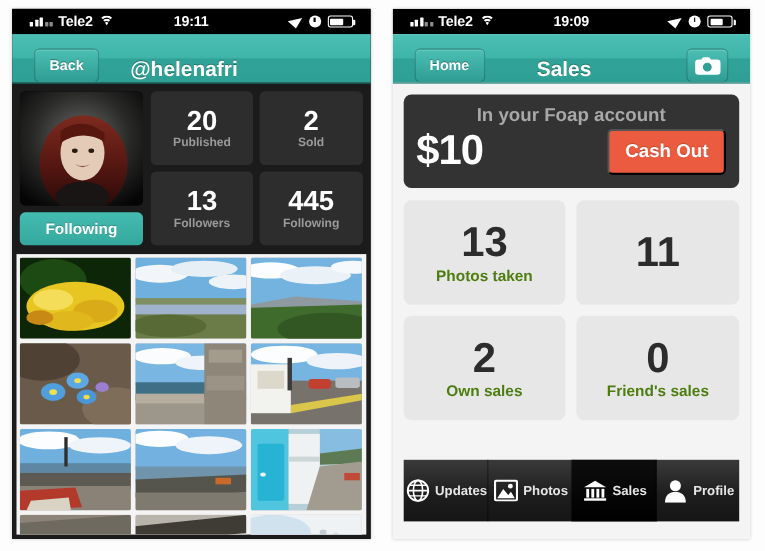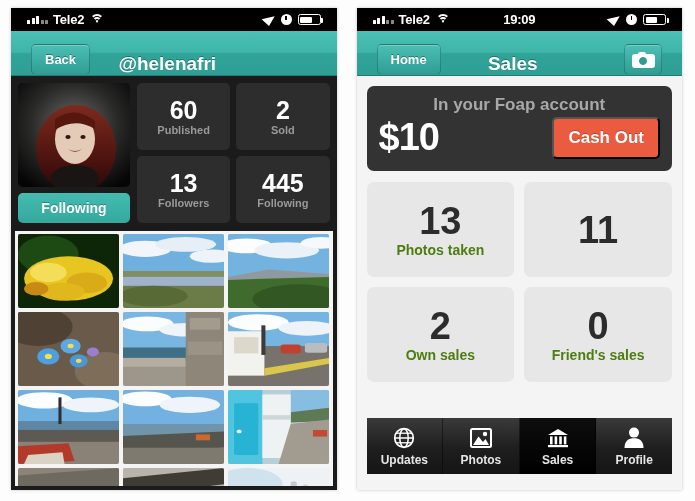--- a/index.html
+++ b/index.html
@@ -220,21 +220,21 @@
   .sales-lbl { color:#4d7c0f; font-size:14px; font-weight:bold; }
 
   
   .tabbar {
     margin-top:auto;
     height:56px;
     background: linear-gradient(to bottom,#3a3a3a 0%,#1e1e1e 55%,#151515 100%);
     display:flex; flex:0 0 auto;
   }
   .tab {
-    flex:1; display:flex; flex-direction:column;
+    flex:1; display:flex; flex-direction:row;
     align-items:center; justify-content:center; gap:3px;
     color:#e6e6e6; cursor:pointer;
     border-right:1px solid rgba(0,0,0,.45);
   }
   .tab:last-child { border-right:none; }
   .tab.active {
     background: linear-gradient(to bottom,#0d0d0d,#000);
   }
   .tab-label { font-size:12px; font-weight:bold; }
   .tab-ic { width:26px; height:24px; display:flex; align-items:center; justify-content:center; }
@@ -256,20 +256,21 @@
             <i></i>
             <i></i>
         </div>
         <span class="sb-carrier">Tele2</span>
         <div class="sb-wifi">
           <span></span>
             <span></span>
             <span></span>
         </div>
       </div>
+      <div class="sb-time">19:11</div>
       <div class="sb-right">
         <div class="ic-loc"></div>
         <div class="ic-clock"></div>
         <div class="ic-batt">
             <i></i>
           </div>
       </div>
     </div>
 
     <div class="navbar">
@@ -305,21 +306,21 @@
               <ellipse cx="57" cy="96" rx="24" ry="14" fill="#1a1515"></ellipse>
             </svg>
           </div>
           <div class="follow-btn">
             <span>Following</span>
           </div>
         </div>
 
         <div class="stats-grid">
           <div class="stat-cell">
-            <div class="stat-num">60</div>
+            <div class="stat-num">20</div>
             <div class="stat-lbl">Published</div>
           </div>
           <div class="stat-cell">
             <div class="stat-num">2</div>
             <div class="stat-lbl">Sold</div>
           </div>
           <div class="stat-cell">
             <div class="stat-num">13</div>
             <div class="stat-lbl">Followers</div>
           </div>

